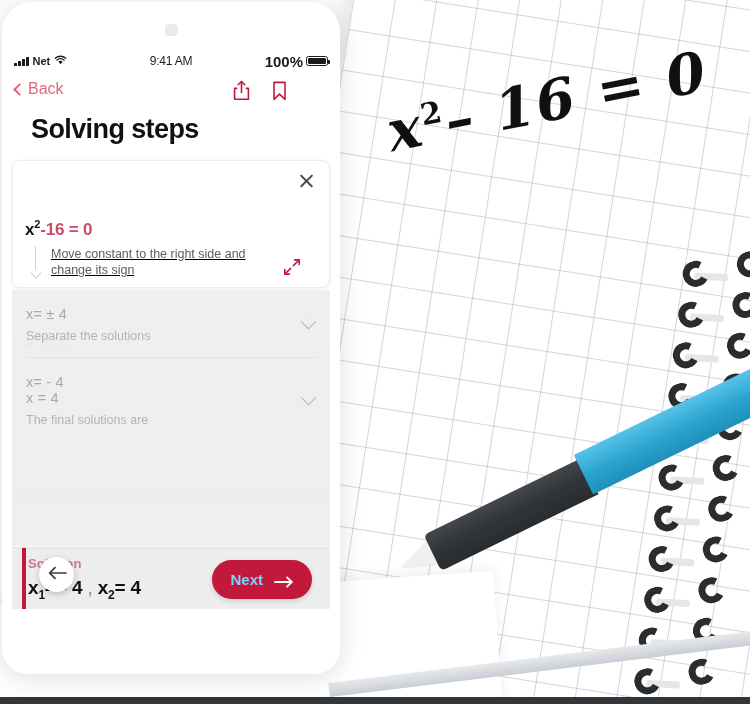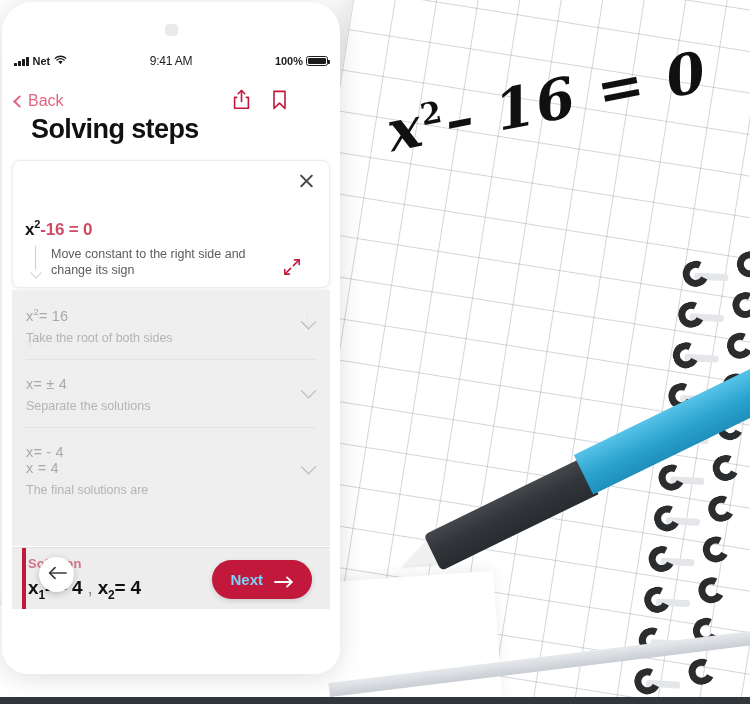--- a/index.html
+++ b/index.html
@@ -164,37 +164,37 @@
   .sb-left { display: flex; align-items: center; gap: 4px; flex: 1; }
   .sb-center { flex: 0 0 auto; font-size: 12px; font-weight: 400; letter-spacing: -0.2px;}
   .sb-right { display: flex; align-items: center; gap: 3px; flex: 1; justify-content: flex-end; }
   .bars { display: inline-flex; align-items: flex-end; gap: 1.4px; height: 10px; }
   .bars i { display:block; width: 2.6px; background: #1c1c1e; border-radius: .5px; }
   .bars i:nth-child(1){height:3px}
   .bars i:nth-child(2){height:5px}
   .bars i:nth-child(3){height:7px}
   .bars i:nth-child(4){height:9px}
   .carrier { font-size: 11px; font-weight: 600; }
-  .battery-pct { font-size: 11px; font-weight: 600; }
+  .battery-pct { font-size: 15px; font-weight: 600; }
   .battery {
     width: 22px; height: 10.5px;
     border: 1.2px solid #1c1c1e; border-radius: 2.6px;
     position: relative; padding: 1px;
   }
   .battery::after{
     content:""; position:absolute; right:-3.2px; top:3px;
     width:1.8px; height:4px; background:#1c1c1e; border-radius:0 1px 1px 0;
   }
   .battery span { display:block; height:100%; width:100%; background:#1c1c1e; border-radius:1.2px; }
 
   
   .navrow {
     position: absolute; left: 0; top: 78px;
     width: 298px; height: 30px;
-    display: flex; align-items: flex-end;
+    display: flex; align-items: flex-start;
     padding: 0 13px;
   }
   .backbtn {
     display: flex; align-items: center; gap: 2px;
     color: #e3637f; font-size: 16px; font-weight: 400;
     cursor: pointer;
   }
   .chev-left {
     width: 9px; height: 9px;
     border-left: 2.2px solid #e3637f;
@@ -230,21 +230,21 @@
   .card-row1 { display: flex; align-items: flex-start; }
   .card-row1 .eq { flex: 1; }
   .x-icon { width: 17px; height: 17px; position: relative; cursor: pointer; margin-top: 1px;}
   .x-icon::before, .x-icon::after {
     content:""; position:absolute; left:0; top:8px;
     width:17px; height:1.8px; background:#4a4a4a; border-radius:1px;
   }
   .x-icon::before { transform: rotate(45deg); }
   .x-icon::after  { transform: rotate(-45deg); }
 
-  .hint-row { display: flex; align-items: flex-start; margin-top: 6px; }
+  .hint-row { display: flex; align-items: flex-start; margin-top: 6px; text-decoration: underline; }
   .tick-line {
     width: 10px; margin-left: 6px; margin-right: 10px;
     align-self: stretch; position: relative;
   }
   .tick-line::before {
     content:""; position:absolute; left:4px; top:0; bottom:9px;
     width:1.4px; background:#cfcfcf;
   }
   .tick-line::after {
     content:""; position:absolute; left:1px; bottom:2px;
@@ -486,27 +486,20 @@
           <svg width="16" height="19" viewBox="0 0 16 19">
             <path d="M8 1.4 L8 16.6" stroke="#4a4a4a" stroke-width="1.6" stroke-linecap="round"></path>
             <path d="M3.4 12.2 L8 17 L12.6 12.2" stroke="#4a4a4a" stroke-width="1.6" fill="none" stroke-linecap="round" stroke-linejoin="round"></path>
           </svg>
         </span>
       </div>
     </div>
 
     <div class="faded-list">
 
-      <div class="fstep">
-        <div class="feq">
-          <span>x</span><sup>2</sup><span>= 16</span>
-        </div>
-        <div class="fdesc">Take the root of both sides</div>
-        <span class="chev-down"></span>
-      </div>
 
       <div class="fstep">
         <div class="feq">
           <span>x</span><span>= ± 4</span>
         </div>
         <div class="fdesc">Separate the solutions</div>
         <span class="chev-down"></span>
       </div>
 
       <div class="fstep">

